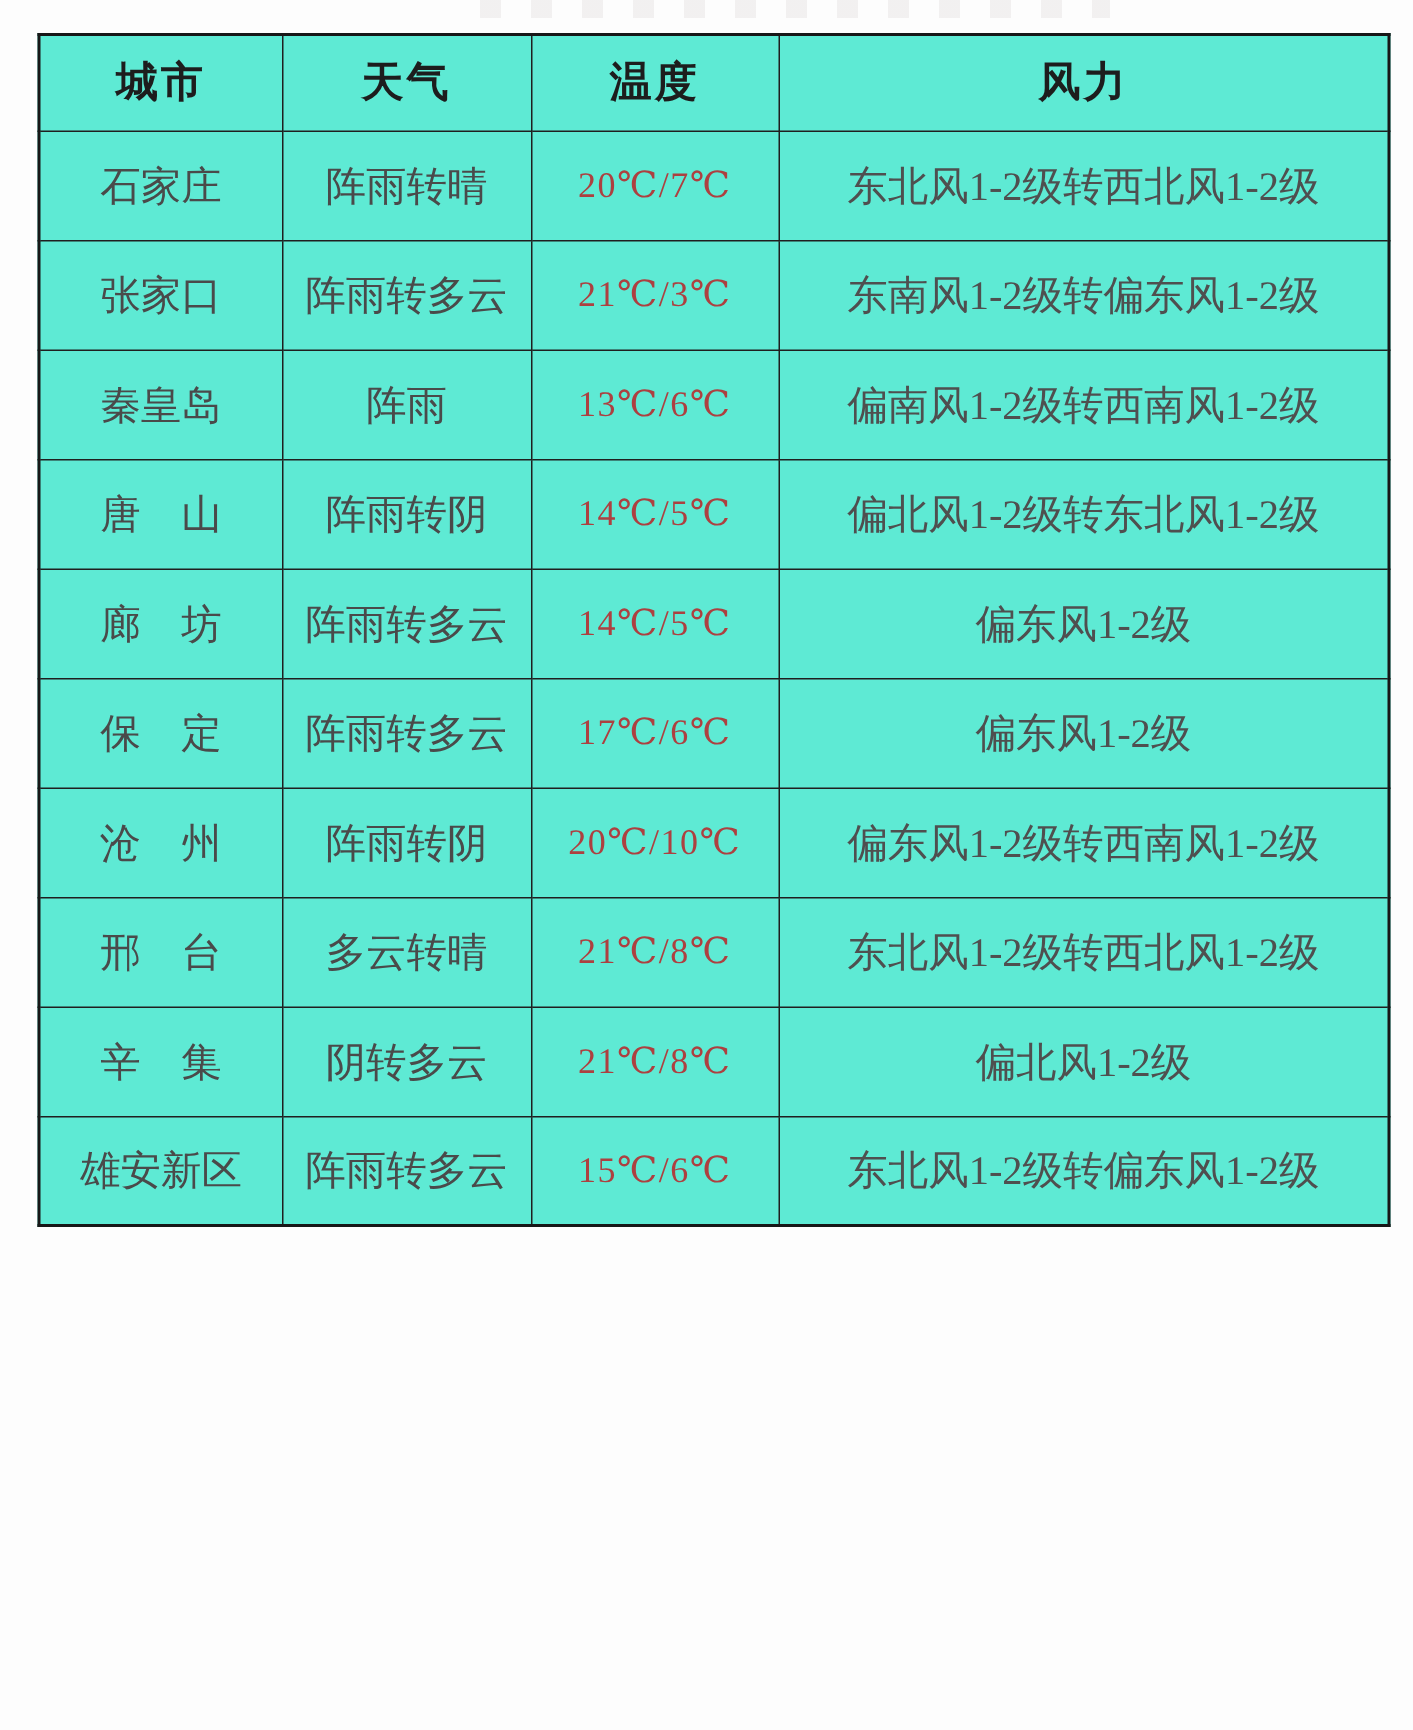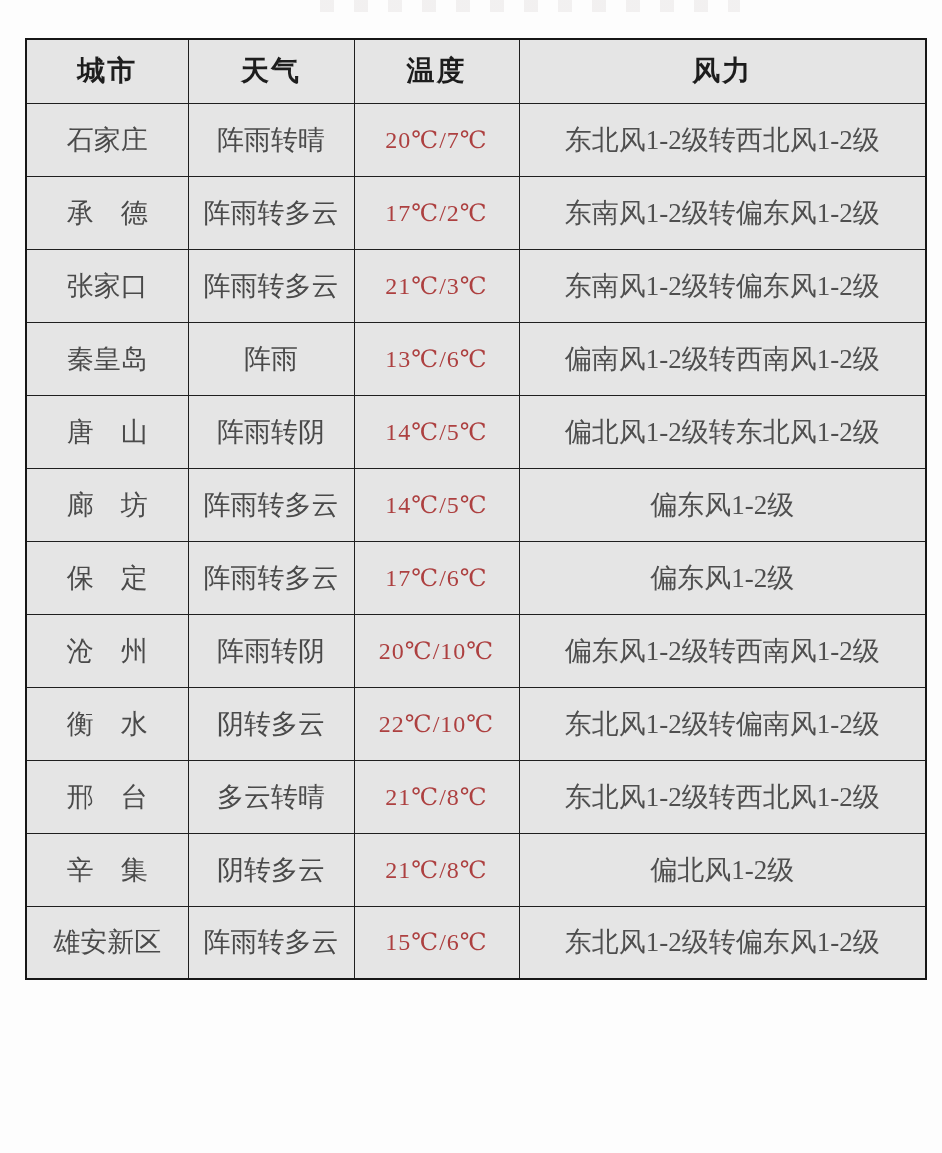--- a/index.html
+++ b/index.html
@@ -21,25 +21,25 @@
     top: 0;
     left: 320px;
     width: 420px;
     height: 12px;
     background: repeating-linear-gradient(90deg, #e9e6e6 0 14px, transparent 14px 34px);
     opacity: .55;
   }
   table.weather {
     position: absolute;
     left: 25px;
-    top: 38px;
+    top: 22px;
     width: 900px;
     border-collapse: collapse;
     table-layout: fixed;
-    background: #e5e5e5;
+    background: #5eead4;
   }
   table.weather col.c-city    { width: 162px; }
   table.weather col.c-weather { width: 166px; }
   table.weather col.c-temp    { width: 165px; }
   table.weather col.c-wind    { width: 407px; }
   table.weather th,
   table.weather td {
     border: 1px solid #1f1f1f;
     text-align: center;
     vertical-align: middle;
@@ -91,26 +91,20 @@
       </tr>
     </thead>
     <tbody id="rows-body">
         <tr>
           <td class="city">石家庄</td>
           <td class="wx">阵雨转晴</td>
           <td class="temp">20℃/7℃</td>
           <td class="wind">东北风1-2级转西北风1-2级</td>
         </tr>
         <tr>
-          <td class="city">承　德</td>
-          <td class="wx">阵雨转多云</td>
-          <td class="temp">17℃/2℃</td>
-          <td class="wind">东南风1-2级转偏东风1-2级</td>
-        </tr>
-        <tr>
           <td class="city">张家口</td>
           <td class="wx">阵雨转多云</td>
           <td class="temp">21℃/3℃</td>
           <td class="wind">东南风1-2级转偏东风1-2级</td>
         </tr>
         <tr>
           <td class="city">秦皇岛</td>
           <td class="wx">阵雨</td>
           <td class="temp">13℃/6℃</td>
           <td class="wind">偏南风1-2级转西南风1-2级</td>
@@ -133,26 +127,20 @@
           <td class="temp">17℃/6℃</td>
           <td class="wind">偏东风1-2级</td>
         </tr>
         <tr>
           <td class="city">沧　州</td>
           <td class="wx">阵雨转阴</td>
           <td class="temp">20℃/10℃</td>
           <td class="wind">偏东风1-2级转西南风1-2级</td>
         </tr>
         <tr>
-          <td class="city">衡　水</td>
-          <td class="wx">阴转多云</td>
-          <td class="temp">22℃/10℃</td>
-          <td class="wind">东北风1-2级转偏南风1-2级</td>
-        </tr>
-        <tr>
           <td class="city">邢　台</td>
           <td class="wx">多云转晴</td>
           <td class="temp">21℃/8℃</td>
           <td class="wind">东北风1-2级转西北风1-2级</td>
         </tr>
         <tr>
           <td class="city">辛　集</td>
           <td class="wx">阴转多云</td>
           <td class="temp">21℃/8℃</td>
           <td class="wind">偏北风1-2级</td>

